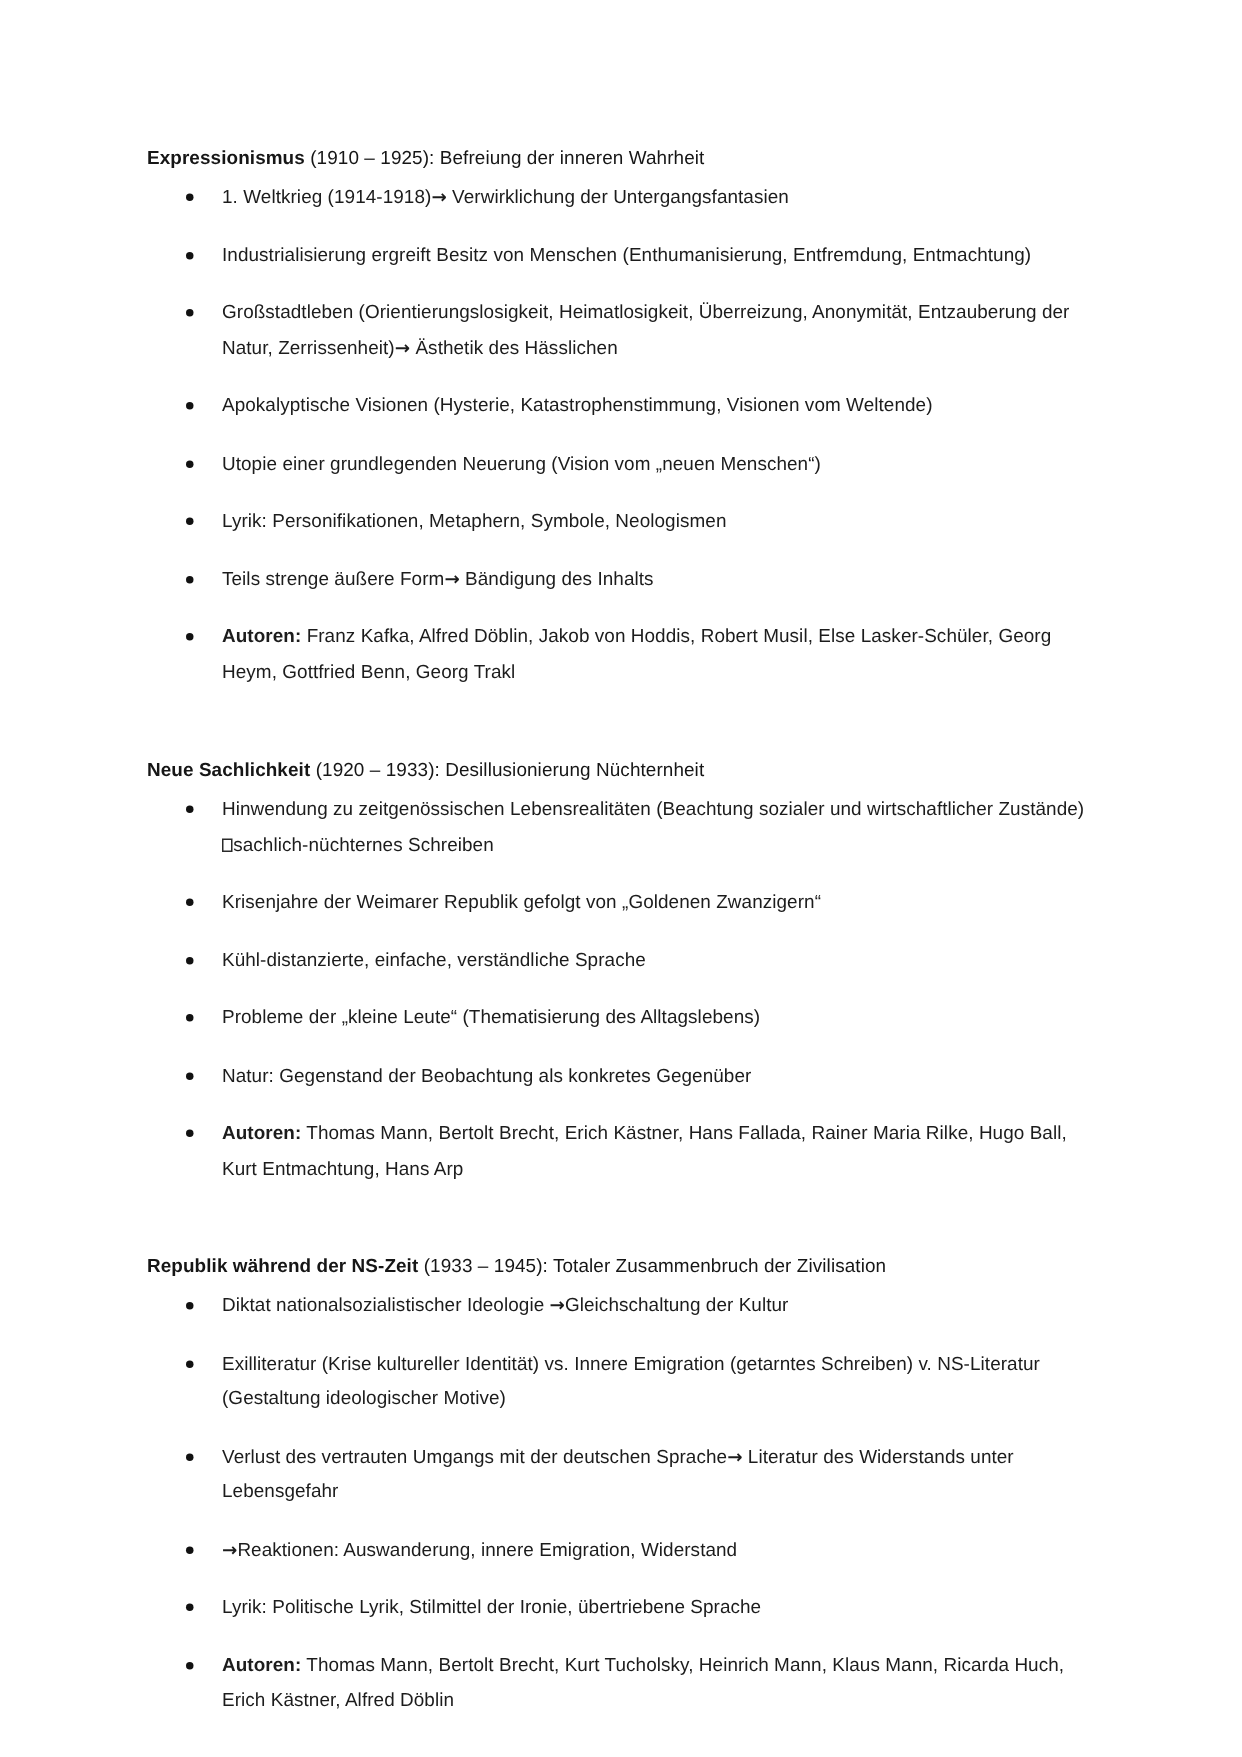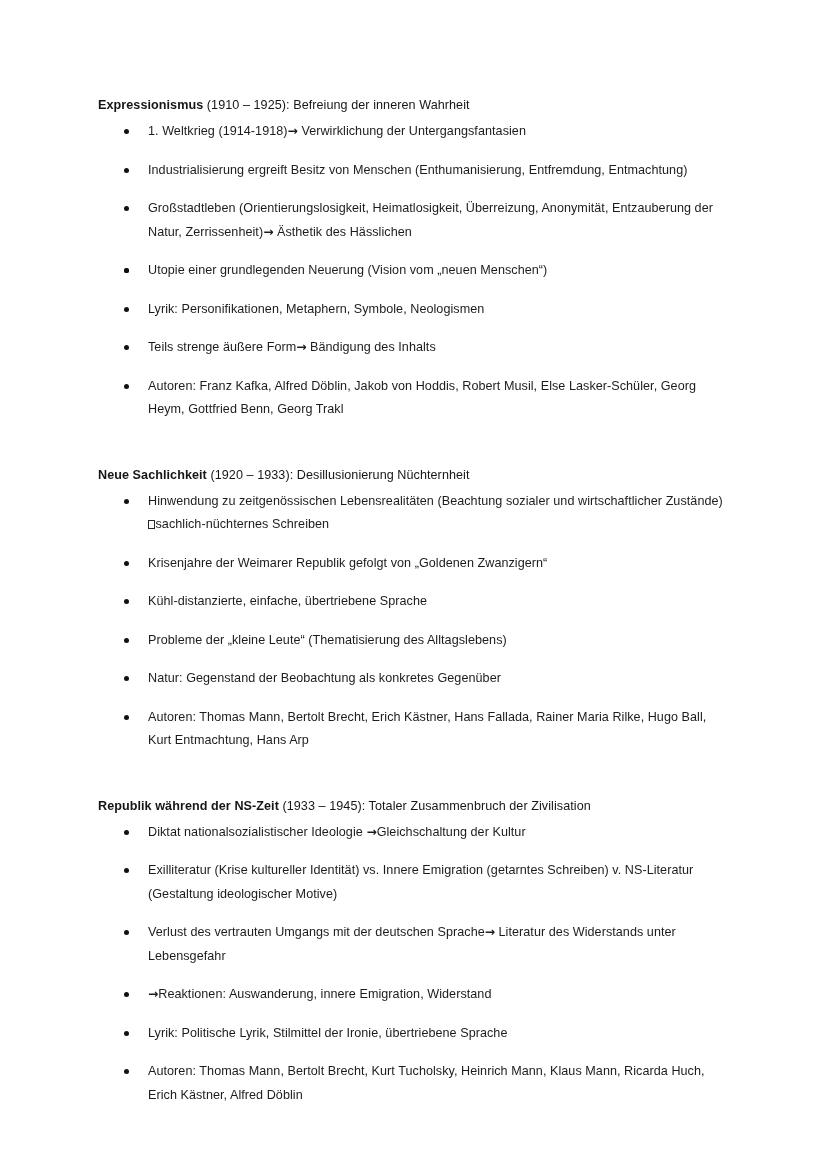--- a/index.html
+++ b/index.html
@@ -71,21 +71,21 @@
     left: 26px;
     top: 9px;
     width: 5px;
     height: 5px;
     background: #111111;
     border-radius: 50%;
     display: block;
   }
   .li-text b,
   .lead {
-    font-weight: normal;
+    font-weight: bold;
   }
   .arrow {
     font-family: "DejaVu Sans", sans-serif;
     font-weight: 700;
     font-size: 12.2px;
   }
   .tofu {
     display: inline-block;
     width: 7px;
     height: 9px;
@@ -101,33 +101,33 @@
 
 <div class="page">
   <div class="content" id="content-root">
 
   <section class="epoch">
         <h2 class="epoch-heading"><span class="ep-name">Expressionismus</span><span class="ep-rest"> (1910 – 1925): Befreiung der inneren Wahrheit</span></h2>
         <ul class="bullets">
           <li><span class="bullet-dot"></span><span class="li-text-inline">1. Weltkrieg (1914-1918)<span class="arrow">→</span> Verwirklichung der Untergangsfantasien</span></li>
           <li><span class="bullet-dot"></span><span class="li-text-inline">Industrialisierung ergreift Besitz von Menschen (Enthumanisierung, Entfremdung, Entmachtung)</span></li>
           <li><span class="bullet-dot"></span><span class="li-text-inline">Großstadtleben (Orientierungslosigkeit, Heimatlosigkeit, Überreizung, Anonymität, Entzauberung der Natur, Zerrissenheit)<span class="arrow">→</span> Ästhetik des Hässlichen</span></li>
-          <li><span class="bullet-dot"></span></li>
+          <li><span class="bullet-dot"></span><span class="li-text-inline">Apokalyptische Visionen (Hysterie, Katastrophenstimmung, Visionen vom Weltende)</span></li>
           <li><span class="bullet-dot"></span><span class="li-text-inline">Utopie einer grundlegenden Neuerung (Vision vom „neuen Menschen“)</span></li>
           <li><span class="bullet-dot"></span><span class="li-text-inline">Lyrik: Personifikationen, Metaphern, Symbole, Neologismen</span></li>
           <li><span class="bullet-dot"></span><span class="li-text-inline">Teils strenge äußere Form<span class="arrow">→</span> Bändigung des Inhalts</span></li>
           <li><span class="bullet-dot"></span><span class="lead">Autoren:</span><span class="li-text-inline"> Franz Kafka, Alfred Döblin, Jakob von Hoddis, Robert Musil, Else Lasker-Schüler, Georg Heym, Gottfried Benn, Georg Trakl</span></li>
         </ul>
       </section>
       <section class="epoch">
         <h2 class="epoch-heading"><span class="ep-name">Neue Sachlichkeit</span><span class="ep-rest"> (1920 – 1933): Desillusionierung Nüchternheit</span></h2>
         <ul class="bullets">
           <li><span class="bullet-dot"></span><span class="li-text-inline">Hinwendung zu zeitgenössischen Lebensrealitäten (Beachtung sozialer und wirtschaftlicher Zustände) <span class="tofu"></span>sachlich-nüchternes Schreiben</span></li>
           <li><span class="bullet-dot"></span><span class="li-text-inline">Krisenjahre der Weimarer Republik gefolgt von „Goldenen Zwanzigern“</span></li>
-          <li><span class="bullet-dot"></span><span class="li-text-inline">Kühl-distanzierte, einfache, übertriebene Sprache</span></li>
+          <li><span class="bullet-dot"></span><span class="li-text-inline">Kühl-distanzierte, einfache, verständliche Sprache</span></li>
           <li><span class="bullet-dot"></span><span class="li-text-inline">Probleme der „kleine Leute“ (Thematisierung des Alltagslebens)</span></li>
           <li><span class="bullet-dot"></span><span class="li-text-inline">Natur: Gegenstand der Beobachtung als konkretes Gegenüber</span></li>
           <li><span class="bullet-dot"></span><span class="lead">Autoren:</span><span class="li-text-inline"> Thomas Mann, Bertolt Brecht, Erich Kästner, Hans Fallada, Rainer Maria Rilke, Hugo Ball, Kurt Entmachtung, Hans Arp</span></li>
         </ul>
       </section>
       <section class="epoch">
         <h2 class="epoch-heading"><span class="ep-name">Republik während der NS-Zeit</span><span class="ep-rest"> (1933 – 1945): Totaler Zusammenbruch der Zivilisation</span></h2>
         <ul class="bullets">
           <li><span class="bullet-dot"></span><span class="li-text-inline">Diktat nationalsozialistischer Ideologie <span class="arrow">→</span>Gleichschaltung der Kultur</span></li>
           <li><span class="bullet-dot"></span><span class="li-text-inline">Exilliteratur (Krise kultureller Identität) vs. Innere Emigration (getarntes Schreiben) v. NS-Literatur (Gestaltung ideologischer Motive)</span></li>

